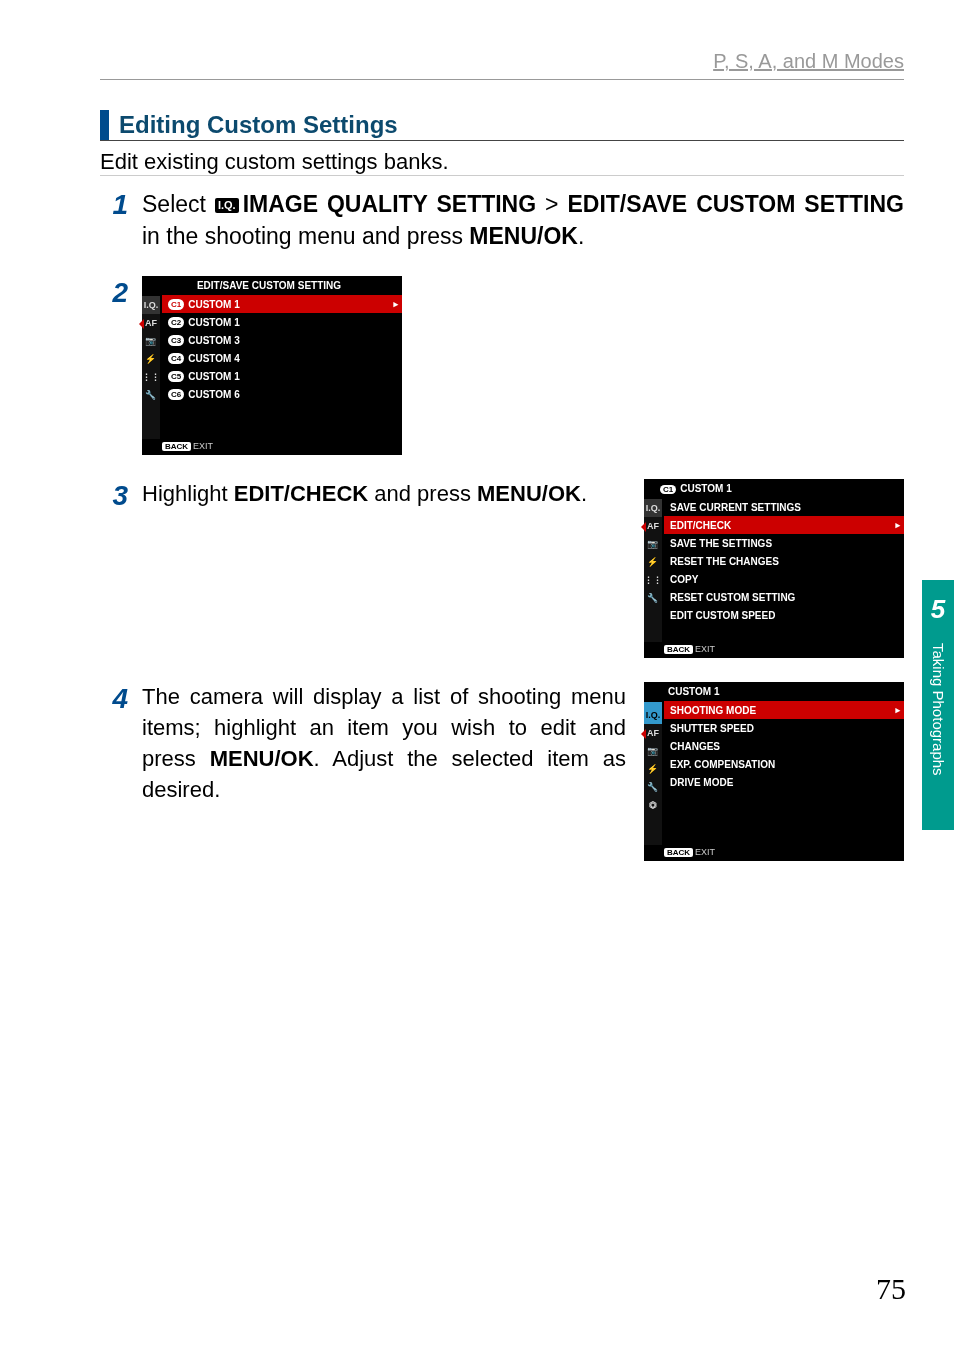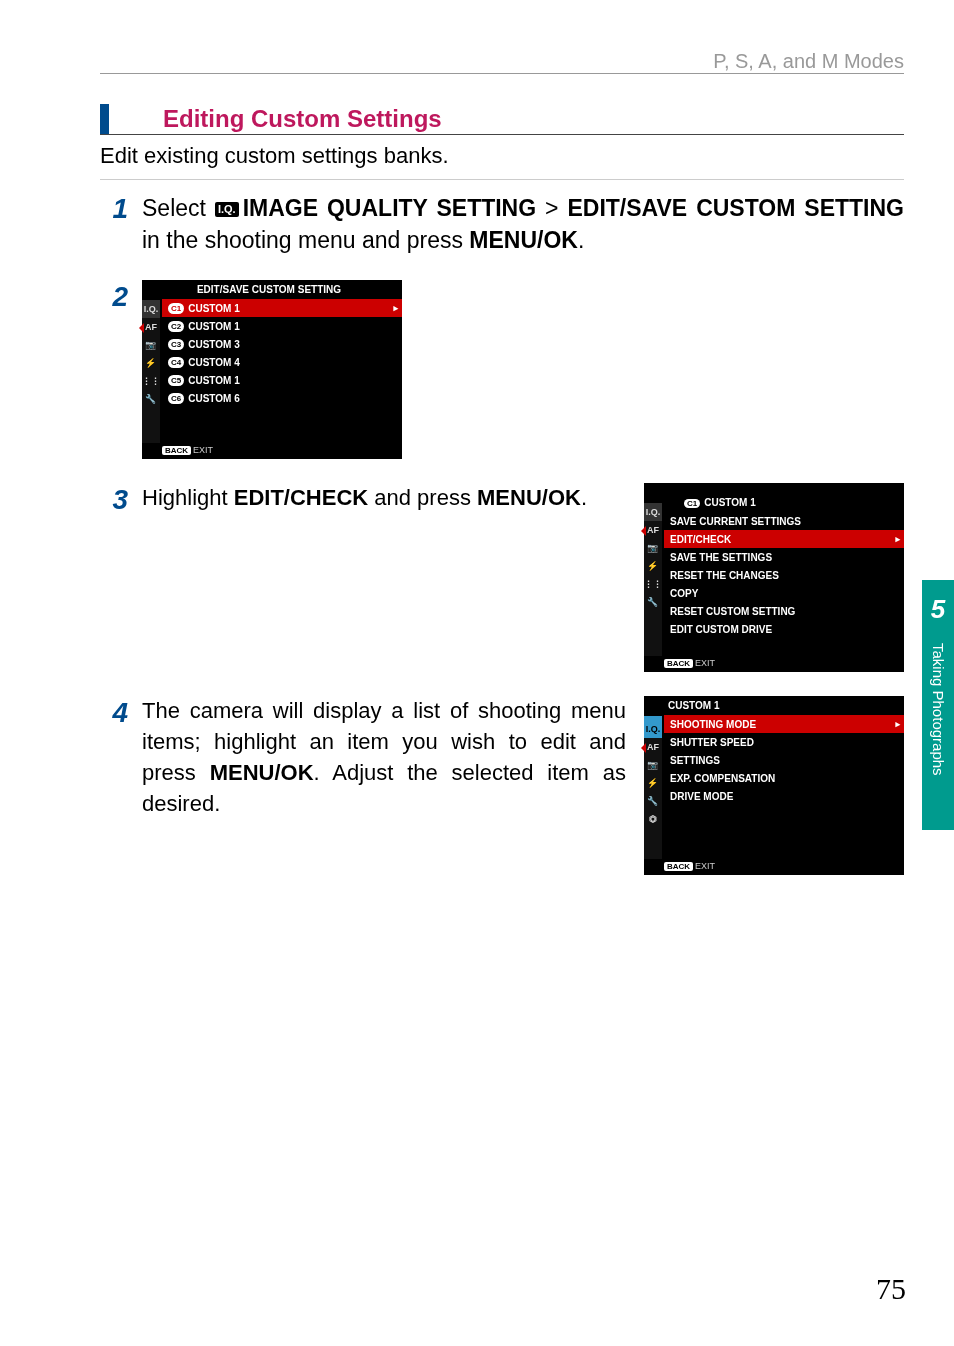--- a/index.html
+++ b/index.html
@@ -14,44 +14,44 @@
   .page {
     padding: 50px 50px 40px 100px;
     position: relative;
     height: 100%;
   }
   .breadcrumb {
     text-align: right;
     color: #999;
     font-size: 20px;
     margin-bottom: 30px;
+    padding-bottom: 6px;
     border-bottom: 1px solid #999;
+    text-decoration: underline;
   }
   .section-title-wrap {
     display: flex;
     align-items: center;
     border-bottom: 1px solid #444;
     margin-bottom: 8px;
   }
   .blue-bar {
     width: 9px;
     height: 30px;
     background: #004b8d;
     margin-right: 10px;
   }
   .section-title {
     font-weight: bold;
     font-size: 24px;
-    color: #be185d;
-    margin-left: 44px;
+    color: #0c4a6e;
   }
   .intro {
     font-size: 22px;
     border-bottom: 1px solid #ccc;
-    padding-bottom: 10px;
     margin-bottom: 12px;
   }
   .steps { }
   .step {
     display: flex;
     align-items: flex-start;
     gap: 14px;
     margin-bottom: 24px;
   }
   .step-num {
@@ -306,21 +306,21 @@
     </div>
 
     <div class="step">
       <div class="step-num">3</div>
       <div class="step-body">
         <div class="step-text">
           <span>Highlight </span><span class="bold">EDIT/CHECK</span><span> and press </span><span class="bold">MENU/OK</span><span>.</span>
         </div>
 
         <div class="screen screen2">
-          <div class="screen-header" style="text-align:left;padding-left:40px;margin-top:10px;"><span class="badge" style="background:#fff;color:#000;border-radius:6px;font-size:8px;padding:0 3px;margin-right:4px;">C1</span><span>CUSTOM 1</span></div>
+          <div class="screen-header" style="text-align:left;padding-left:16px;"><span class="badge" style="background:#fff;color:#000;border-radius:6px;font-size:8px;padding:0 3px;margin-right:4px;">C1</span><span>CUSTOM 1</span></div>
           <div class="screen-sidebar">
             <div class="sb-item active">I.Q.</div>
             <div class="sb-item">
                 <span style="position:relative"><span class="red-left-arrow" style="position:absolute;left:-6px;top:1px"></span>AF</span>
               </div>
             <div class="sb-item">📷</div>
             <div class="sb-item">⚡</div>
             <div class="sb-item">⋮⋮</div>
             <div class="sb-item">🔧</div>
           </div>
@@ -338,21 +338,21 @@
             <div class="screen-row">
                 <span>RESET THE CHANGES</span>
               </div>
             <div class="screen-row">
                 <span>COPY</span>
               </div>
             <div class="screen-row">
                 <span>RESET CUSTOM SETTING</span>
               </div>
             <div class="screen-row">
-                <span>EDIT CUSTOM DRIVE</span>
+                <span>EDIT CUSTOM SPEED</span>
               </div>
             <div class="screen-row"></div>
           </div>
           <div class="screen-footer"><span class="back-badge">BACK</span><span>EXIT</span></div>
         </div>
       </div>
     </div>
 
     <div class="step">
       <div class="step-num">4</div>
@@ -376,21 +376,21 @@
           </div>
           <div class="screen-rows">
             <div class="screen-row selected">
                 <span>SHOOTING MODE</span>
                 <span class="chev">▸</span>
               </div>
             <div class="screen-row">
                 <span>SHUTTER SPEED</span>
               </div>
             <div class="screen-row">
-                <span>SETTINGS</span>
+                <span>CHANGES</span>
               </div>
             <div class="screen-row">
                 <span>EXP. COMPENSATION</span>
               </div>
             <div class="screen-row">
                 <span>DRIVE MODE</span>
               </div>
             <div class="screen-row"></div>
             <div class="screen-row"></div>
             <div class="screen-row"></div>

